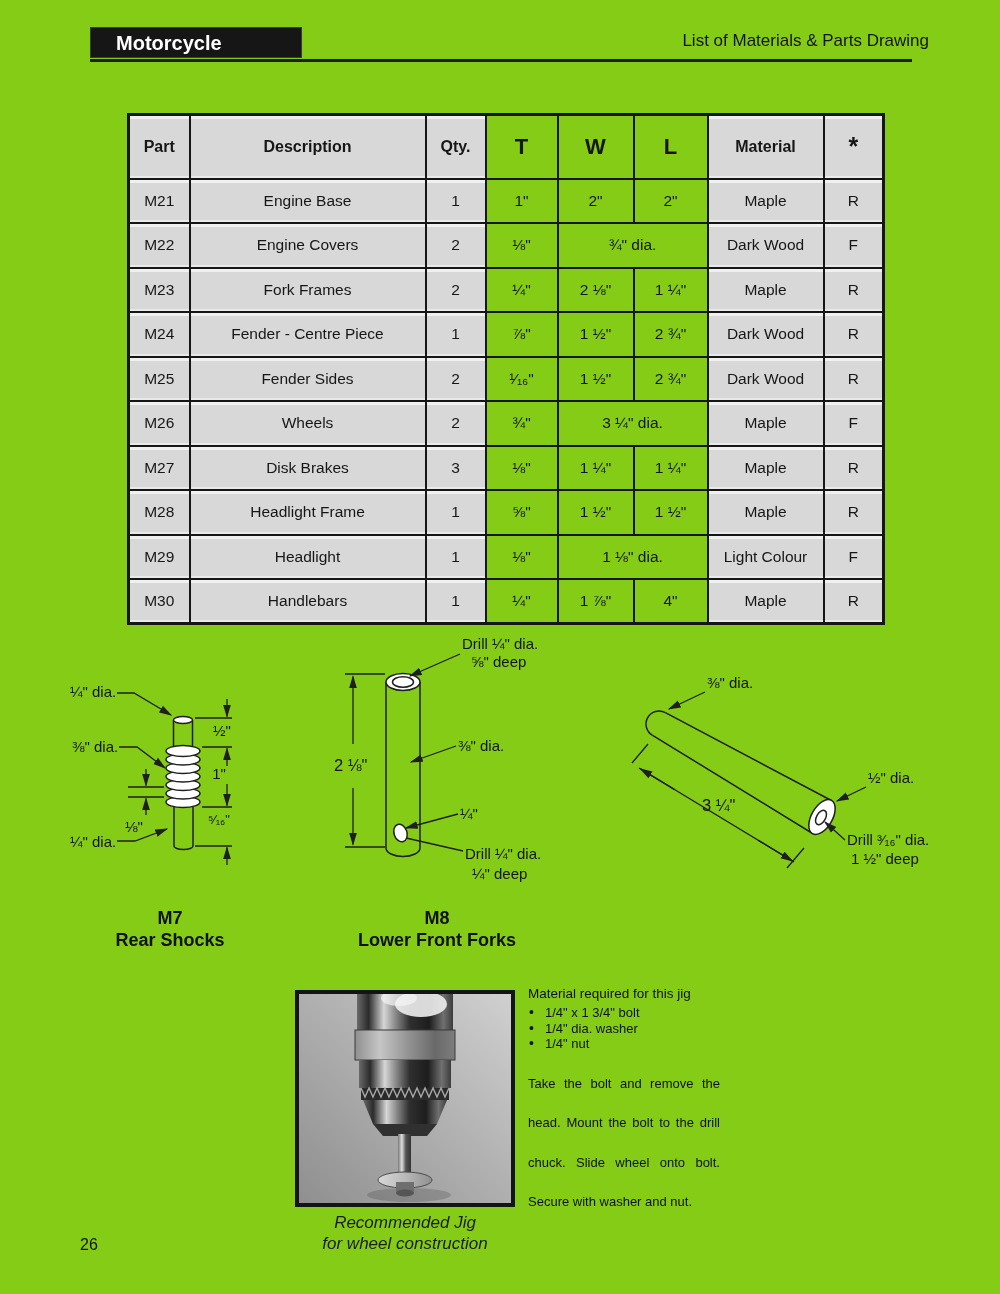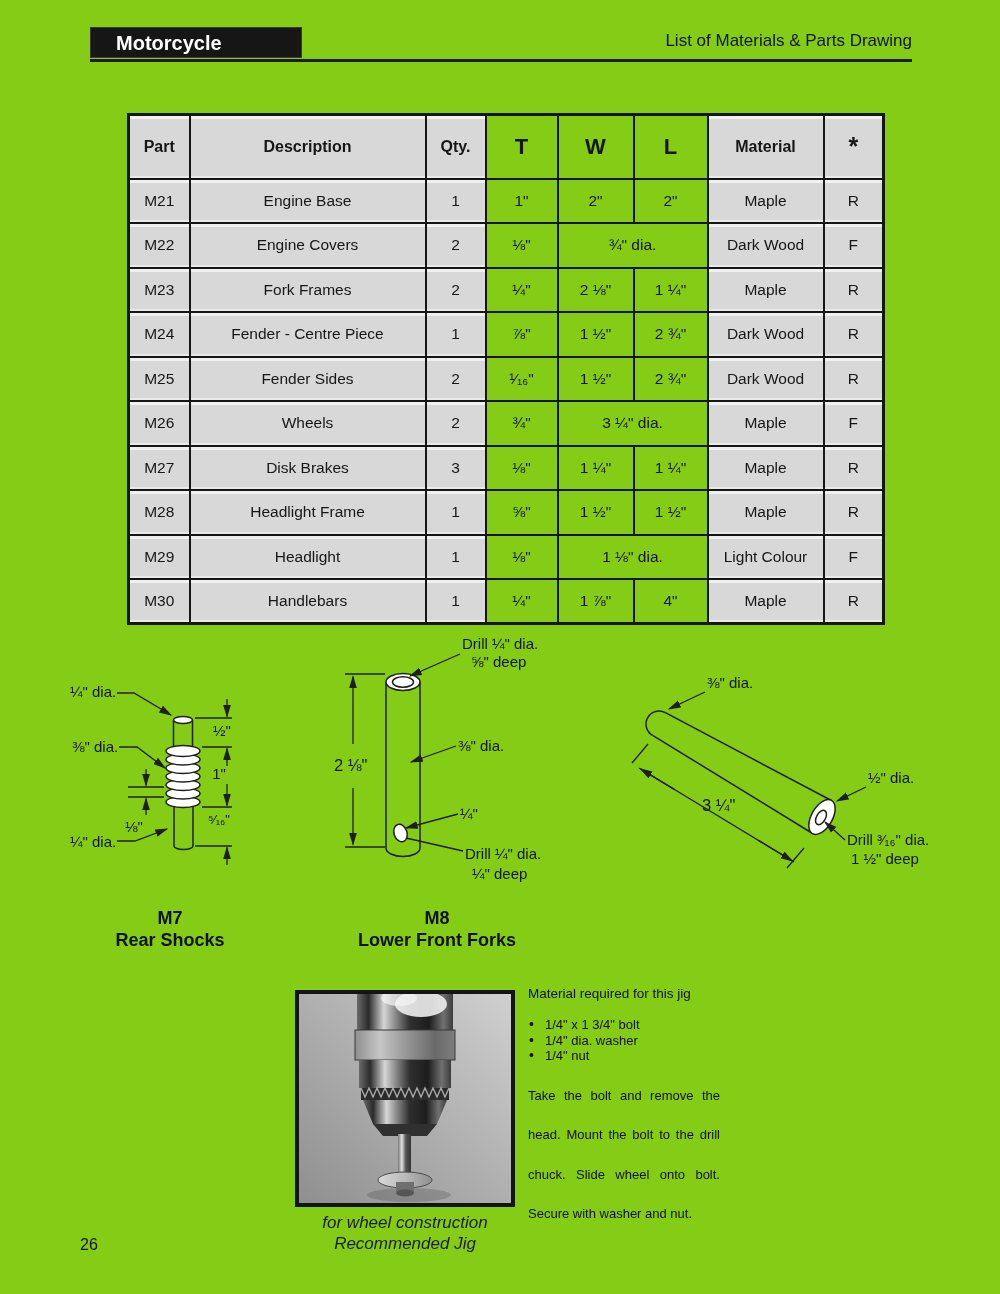--- a/index.html
+++ b/index.html
@@ -9,21 +9,21 @@
     font-family:"Liberation Sans","DejaVu Sans",sans-serif;
   }
   
   .hdr-tab {
     position:absolute; left:90px; top:27px; width:212px; height:31px;
     background:#161616; color:#fff; font-size:20px; font-weight:700;
     line-height:31px; padding-left:25px; box-sizing:border-box;
     border:1px solid #3a3a3a;
   }
   .hdr-title {
-    position:absolute; right:88px; top:31px; font-size:17px; color:#141414;
+    position:absolute; right:71px; top:31px; font-size:17px; color:#141414;
   }
   .hdr-rule { position:absolute; left:90px; top:59px; width:822px; height:3px; background:#1d1d1d; }
 
   
   table.parts {
     position:absolute; left:127px; top:113px; width:755px;
     border-collapse:collapse; table-layout:fixed; border:3px solid #161616;
   }
   .parts th, .parts td {
     border:2px solid #161616; text-align:center; vertical-align:middle;
@@ -45,21 +45,21 @@
     position:absolute; width:240px; text-align:center; font-weight:700;
     font-size:18px; line-height:22px; color:#111;
   }
 
   
   .photo {
     position:absolute; left:295px; top:990px; width:212px; height:209px;
     border:4px solid #141414; background:#9a9a9a;
   }
   .jig-text { position:absolute; left:528px; top:986px; width:192px; color:#111; }
-  .jig-heading { font-size:13.5px; margin:0 0 16px 0; }
+  .jig-heading { font-size:13.5px; margin:0 0 4px 0; }
   .jig-bullets { margin:0 0 17px 0; padding:0; list-style:none; }
   .jig-bullets li { position:relative; padding-left:17px; font-size:13px; line-height:15.5px; }
   .jig-bullets li::before { content:"\2022"; position:absolute; left:1px; top:0; font-size:14px; }
   .par-line { font-size:13px; line-height:15.5px; text-align:justify; text-align-last:justify;margin-top:24px; }
   .par-line.last { text-align-last:left; }
   .photo-cap {
     position:absolute; left:280px; top:1212px; width:250px; text-align:center;
     font-style:italic; font-size:17px; line-height:21px; color:#1c1c1c;
   }
   .page-num { position:absolute; left:80px; top:1236px; font-size:16px; color:#141414; }
@@ -377,19 +377,19 @@
     </ul>
     <div>
       <div class="par-line">Take the bolt and remove the</div>
       <div class="par-line">head.  Mount the bolt to the drill</div>
       <div class="par-line">chuck.  Slide wheel onto bolt.</div>
       <div class="par-line last">Secure with washer and nut.</div>
     </div>
   </div>
 
   <div class="photo-cap">
+    <div>Recommended Jig</div>
     <div>for wheel construction</div>
-    <div>Recommended Jig</div>
   </div>
 
   <div class="page-num">26</div>
 
 </div>
 
 </body></html>

